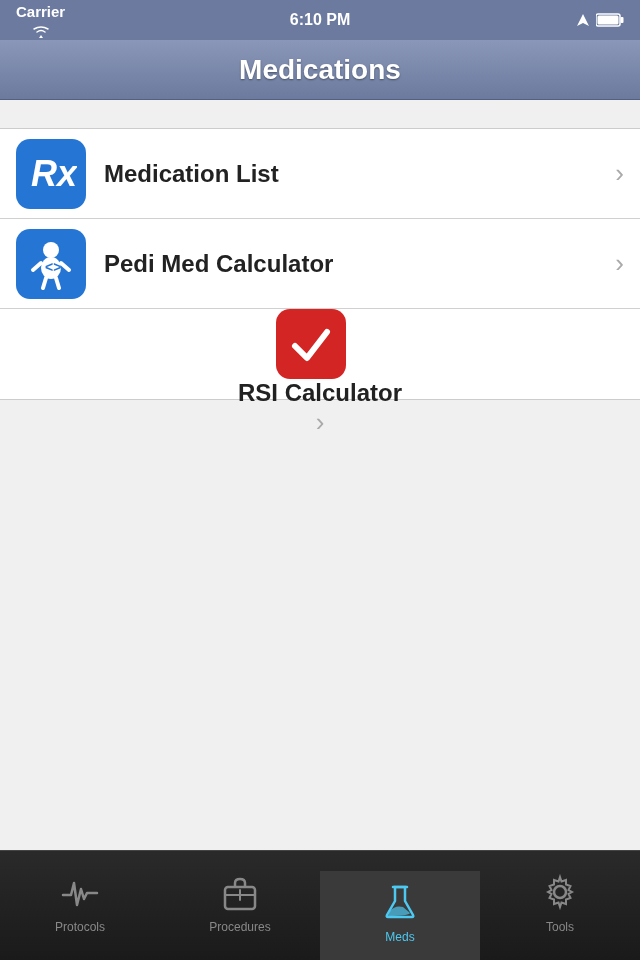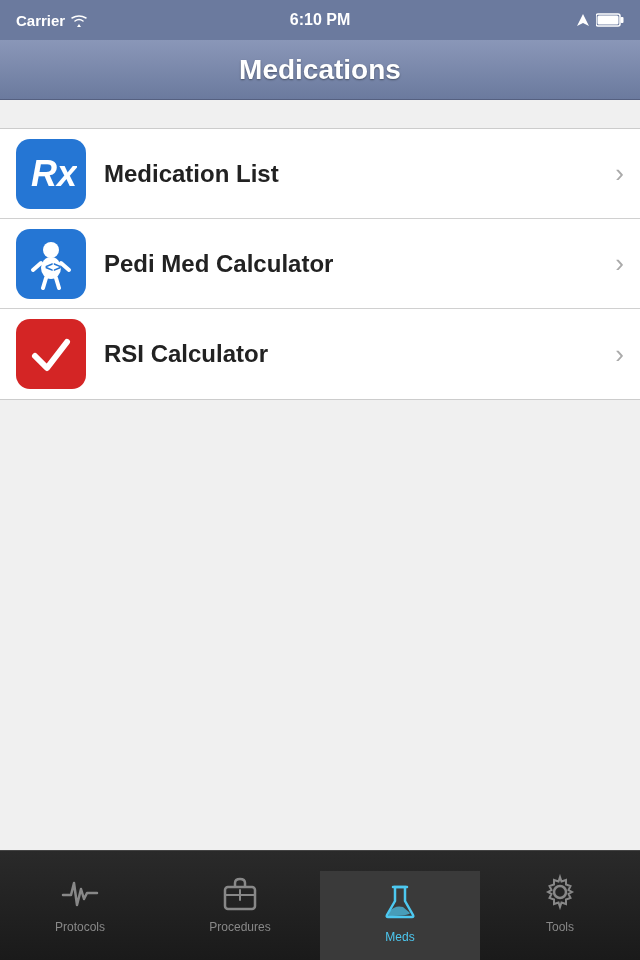--- a/index.html
+++ b/index.html
@@ -23,20 +23,21 @@
       justify-content: space-between;
       padding: 0 16px;
       color: white;
       font-size: 15px;
       font-weight: 600;
     }
     .status-left {
       display: flex;
       align-items: center;
       gap: 4px;
+      flex-direction: column;
     }
     .status-center {
       position: absolute;
       left: 50%;
       transform: translateX(-50%);
       font-size: 16px;
       font-weight: 600;
     }
     .status-right {
       display: flex;
@@ -75,20 +76,21 @@
       display: flex;
       align-items: center;
       height: 90px;
       padding: 0 16px;
       border-bottom: 1px solid #d0d0d0;
       background: white;
       cursor: pointer;
     }
     .list-item:last-child {
       border-bottom: none;
+      flex-direction: column;
     }
 
     .item-icon {
       width: 70px;
       height: 70px;
       border-radius: 14px;
       display: flex;
       align-items: center;
       justify-content: center;
       flex-shrink: 0;

